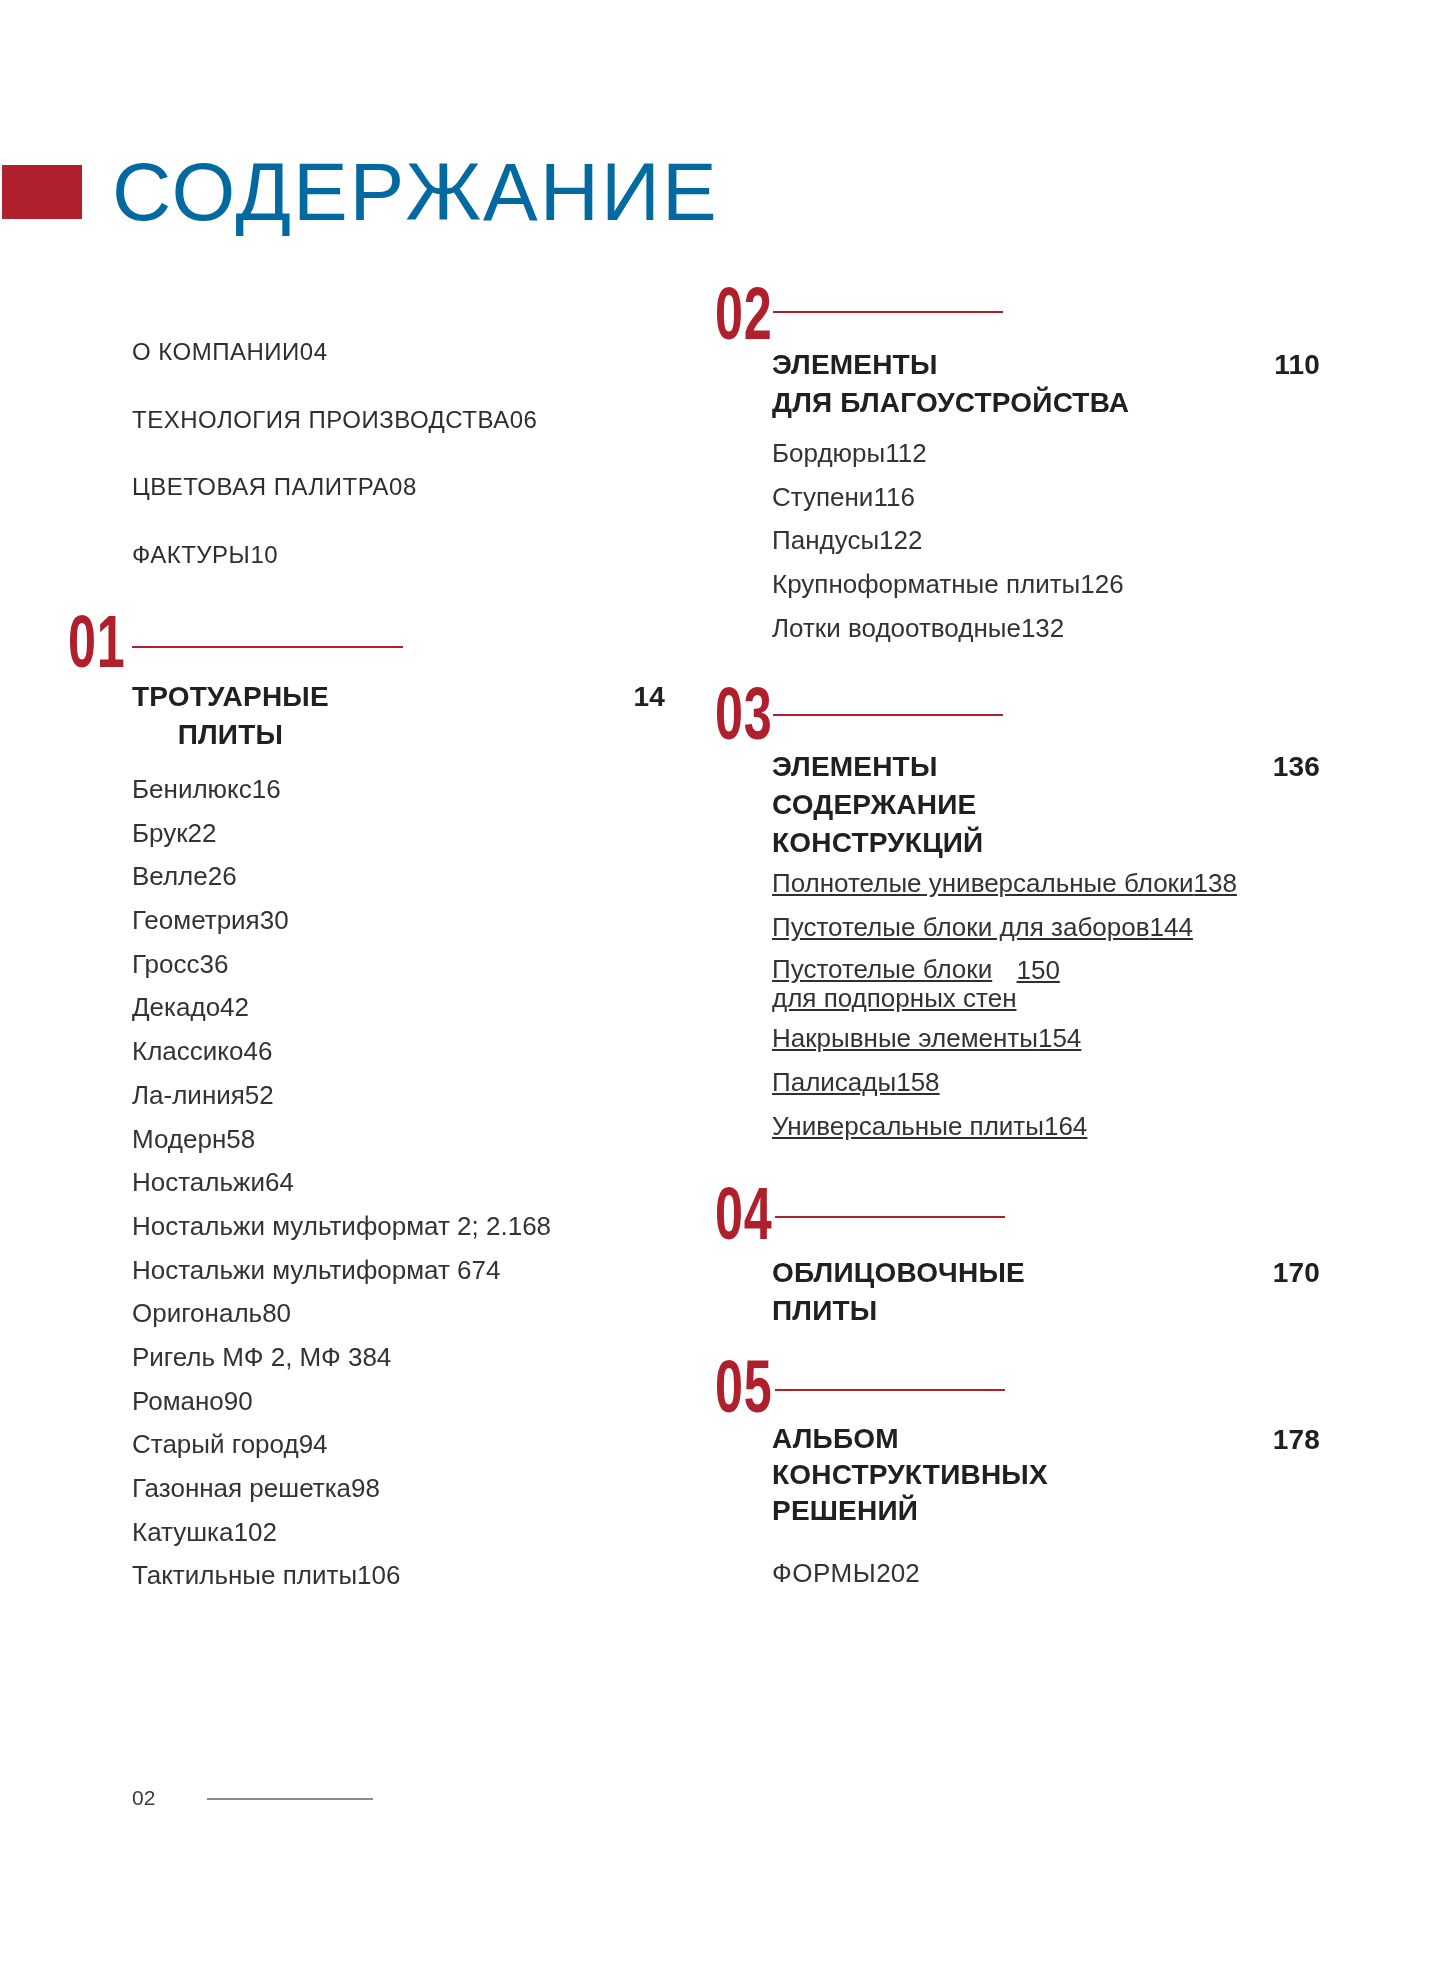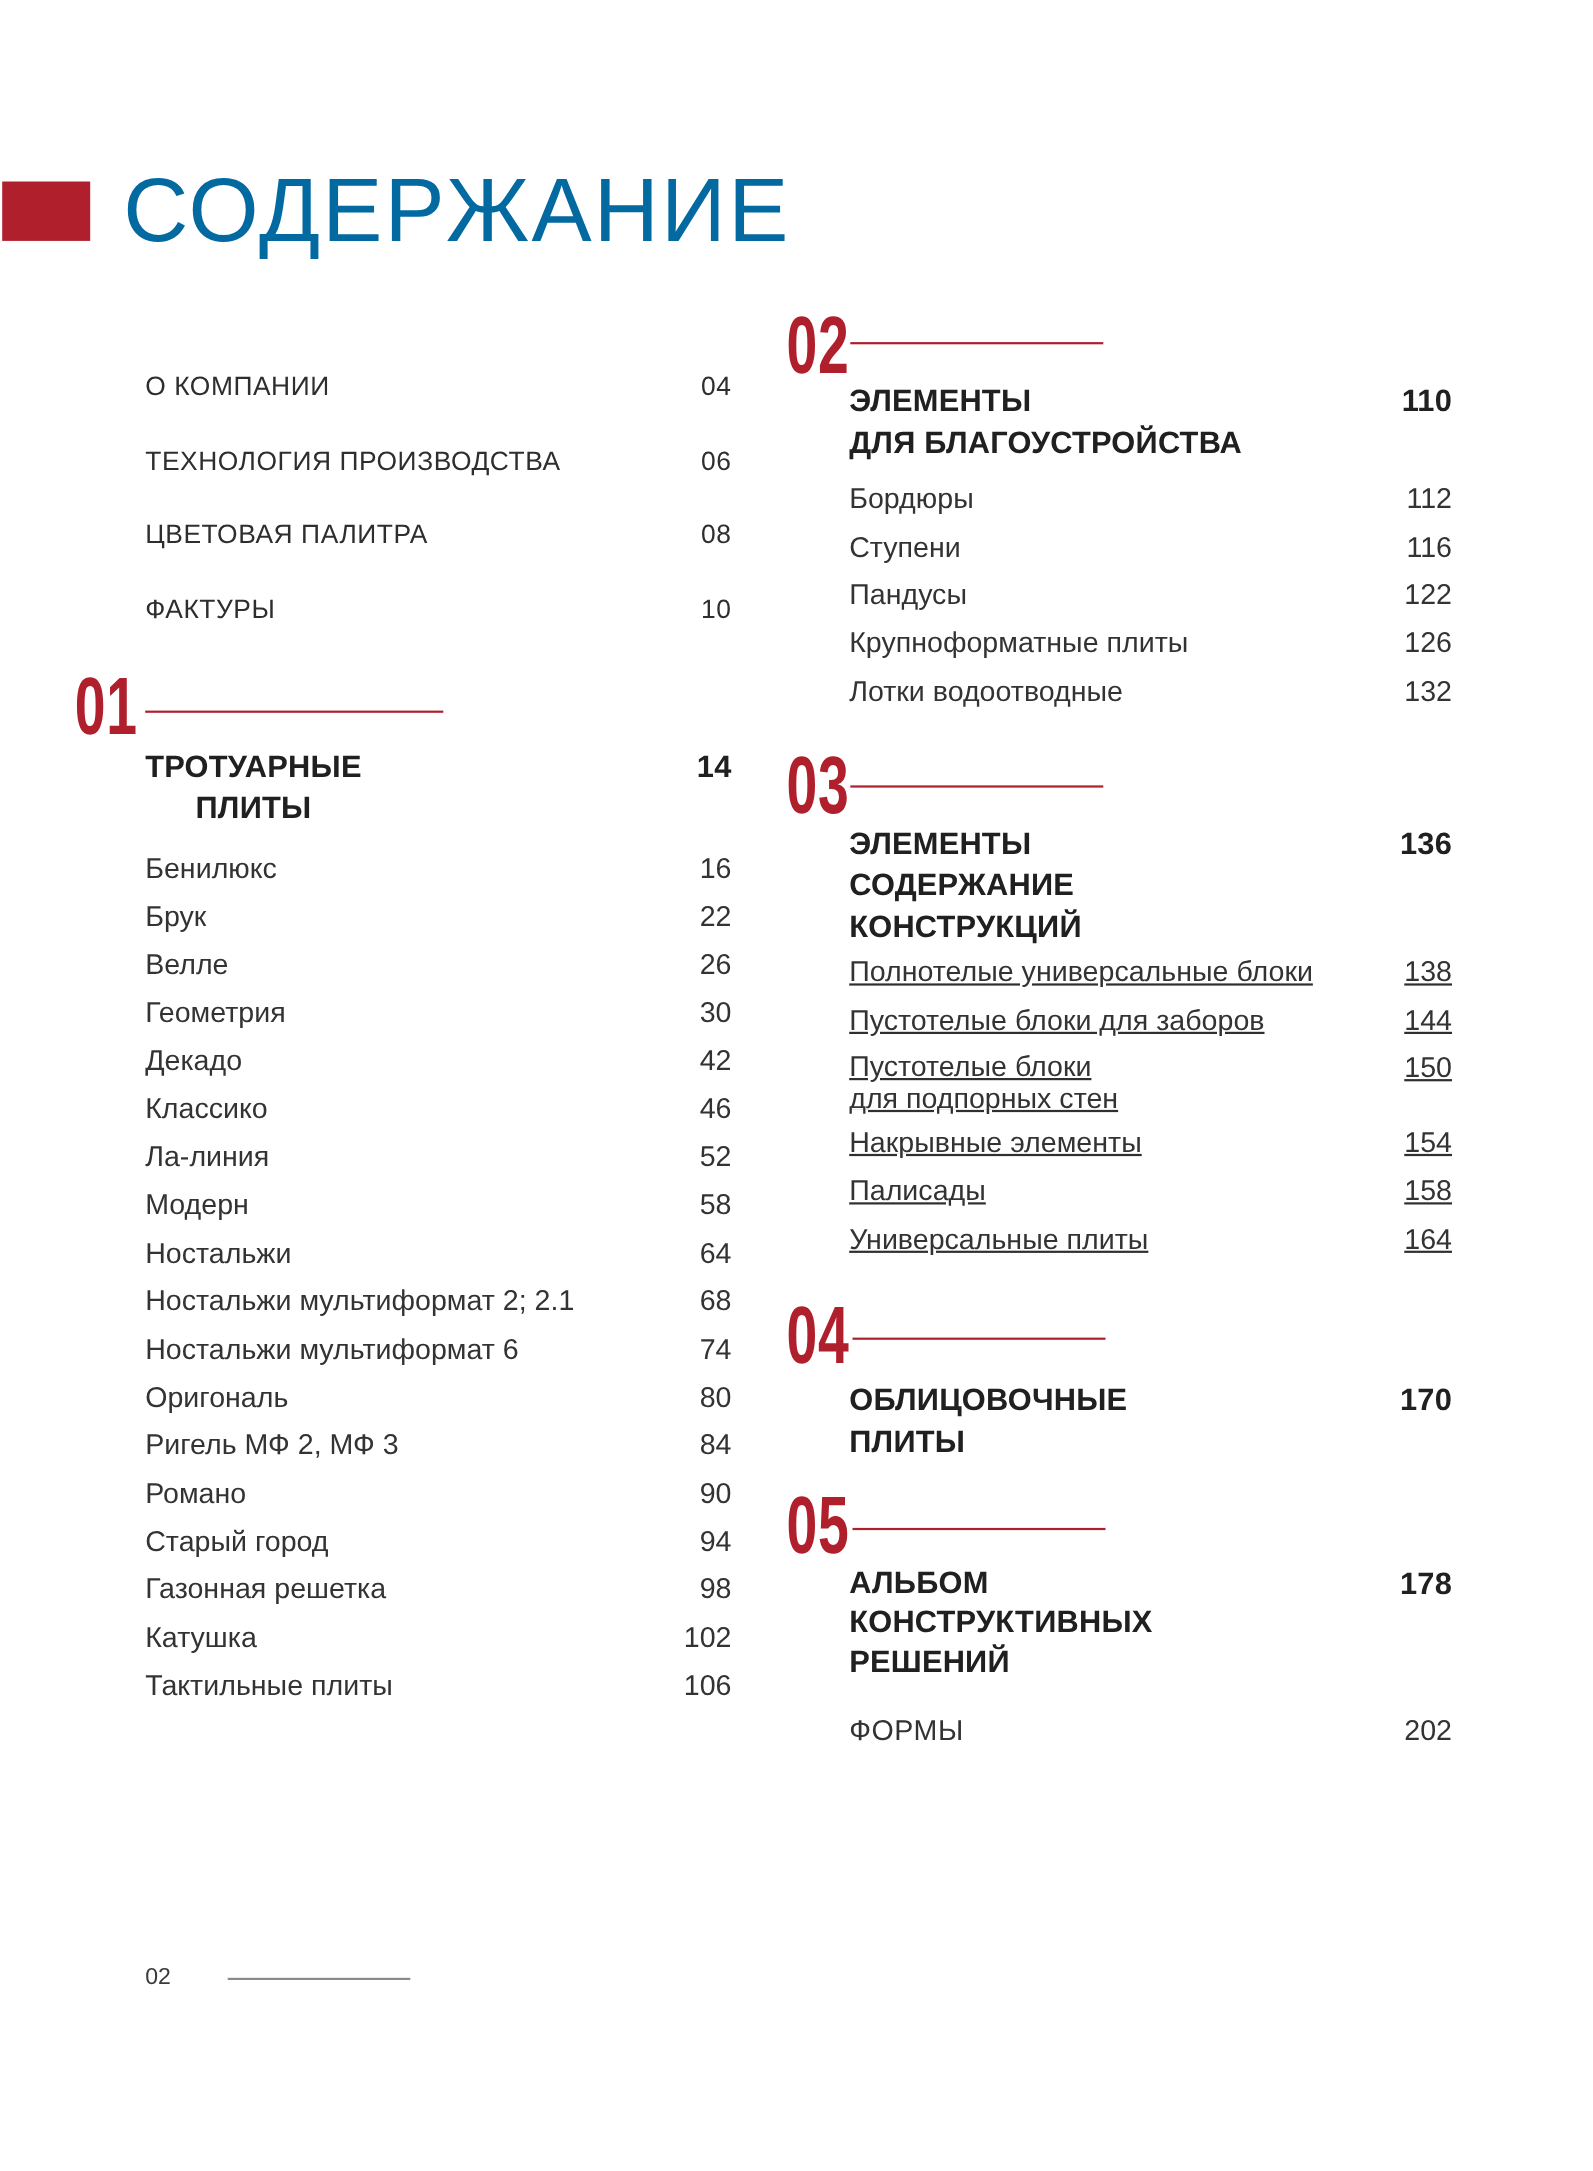--- a/index.html
+++ b/index.html
@@ -7,21 +7,21 @@
     width:1448px;height:1974px;position:relative;background:#ffffff;
     font-family:"Liberation Sans", sans-serif;color:#2f2f2f;
     -webkit-font-smoothing:antialiased;
   }
   .abs{position:absolute;}
   
   .accent-bar{left:2px;top:165px;width:80px;height:54px;background:var(--accent,#b01f2c);}
   .page-title{left:112px;top:150px;font-size:82px;line-height:84px;font-weight:400;
     letter-spacing:2px;color:#0369a1;}
   
-  .row{display:flex;justify-content:space-between;align-items:flex-start;}
+  .row{display:flex;justify-content:flex-start;align-items:flex-start;}
   .lbl{white-space:nowrap;}
   
   .intro{left:132px;top:338px;width:533px;}
   .intro .row{height:67.5px;font-size:24px;letter-spacing:0.5px;color:#2e2e2e;}
   
   .sec-num{font-size:74px;line-height:74px;font-weight:700;color:var(--accent,#b01f2c);
     transform:scaleX(0.68);transform-origin:left top;letter-spacing:1px;}
   .sec-line{height:2px;background:var(--accent,#b01f2c);}
   
   .sec-head{display:flex;justify-content:space-between;align-items:flex-start;
@@ -80,20 +80,24 @@
       <span class="lbl">Брук</span>
       <span class="pg">22</span>
     </div>
   <div class="row">
       <span class="lbl">Велле</span>
       <span class="pg">26</span>
     </div>
   <div class="row">
       <span class="lbl">Геометрия</span>
       <span class="pg">30</span>
+    </div>
+  <div class="row">
+      <span class="lbl">Гросс</span>
+      <span class="pg">36</span>
     </div>
   <div class="row">
       <span class="lbl">Декадо</span>
       <span class="pg">42</span>
     </div>
   <div class="row">
       <span class="lbl">Классико</span>
       <span class="pg">46</span>
     </div>
   <div class="row">

